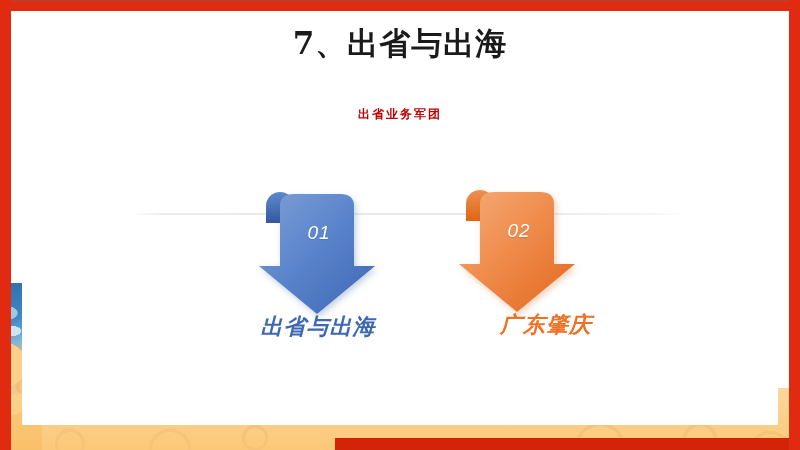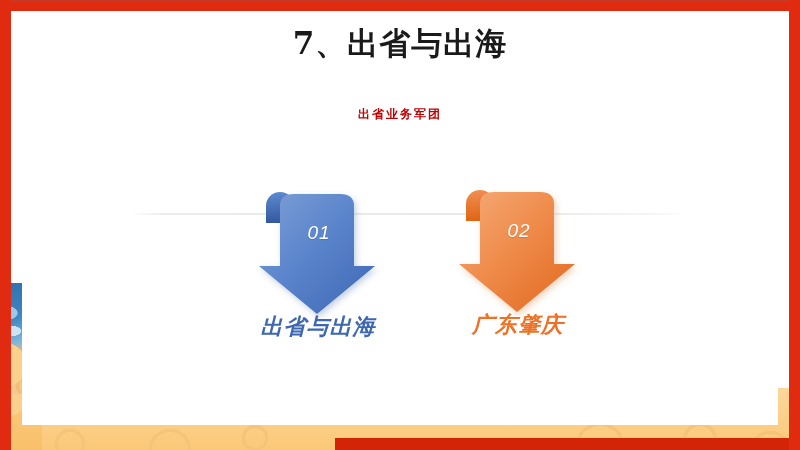--- a/index.html
+++ b/index.html
@@ -169,21 +169,21 @@
     width: 160px;
     text-align: center;
     font-family: "DejaVu Serif", "Liberation Serif", serif;
     font-weight: bold;
     font-size: 22px;
     letter-spacing: 1px;
     padding-left: 12px;
     box-sizing: border-box;
   }
   .arrow-label.blue   { color: #3d67b0; }
-  .arrow-label.orange { color: #ef7125; }
+  .arrow-label.orange { color: #ef7125; text-align: right; }
 </style>
 </head>
 <body>
 
 <div class="slide">
 
   <div class="gold-bottom"></div>
   <div class="gold-left"></div>
   <div class="deco-left">
     <div class="deco-left-swirl"></div>

